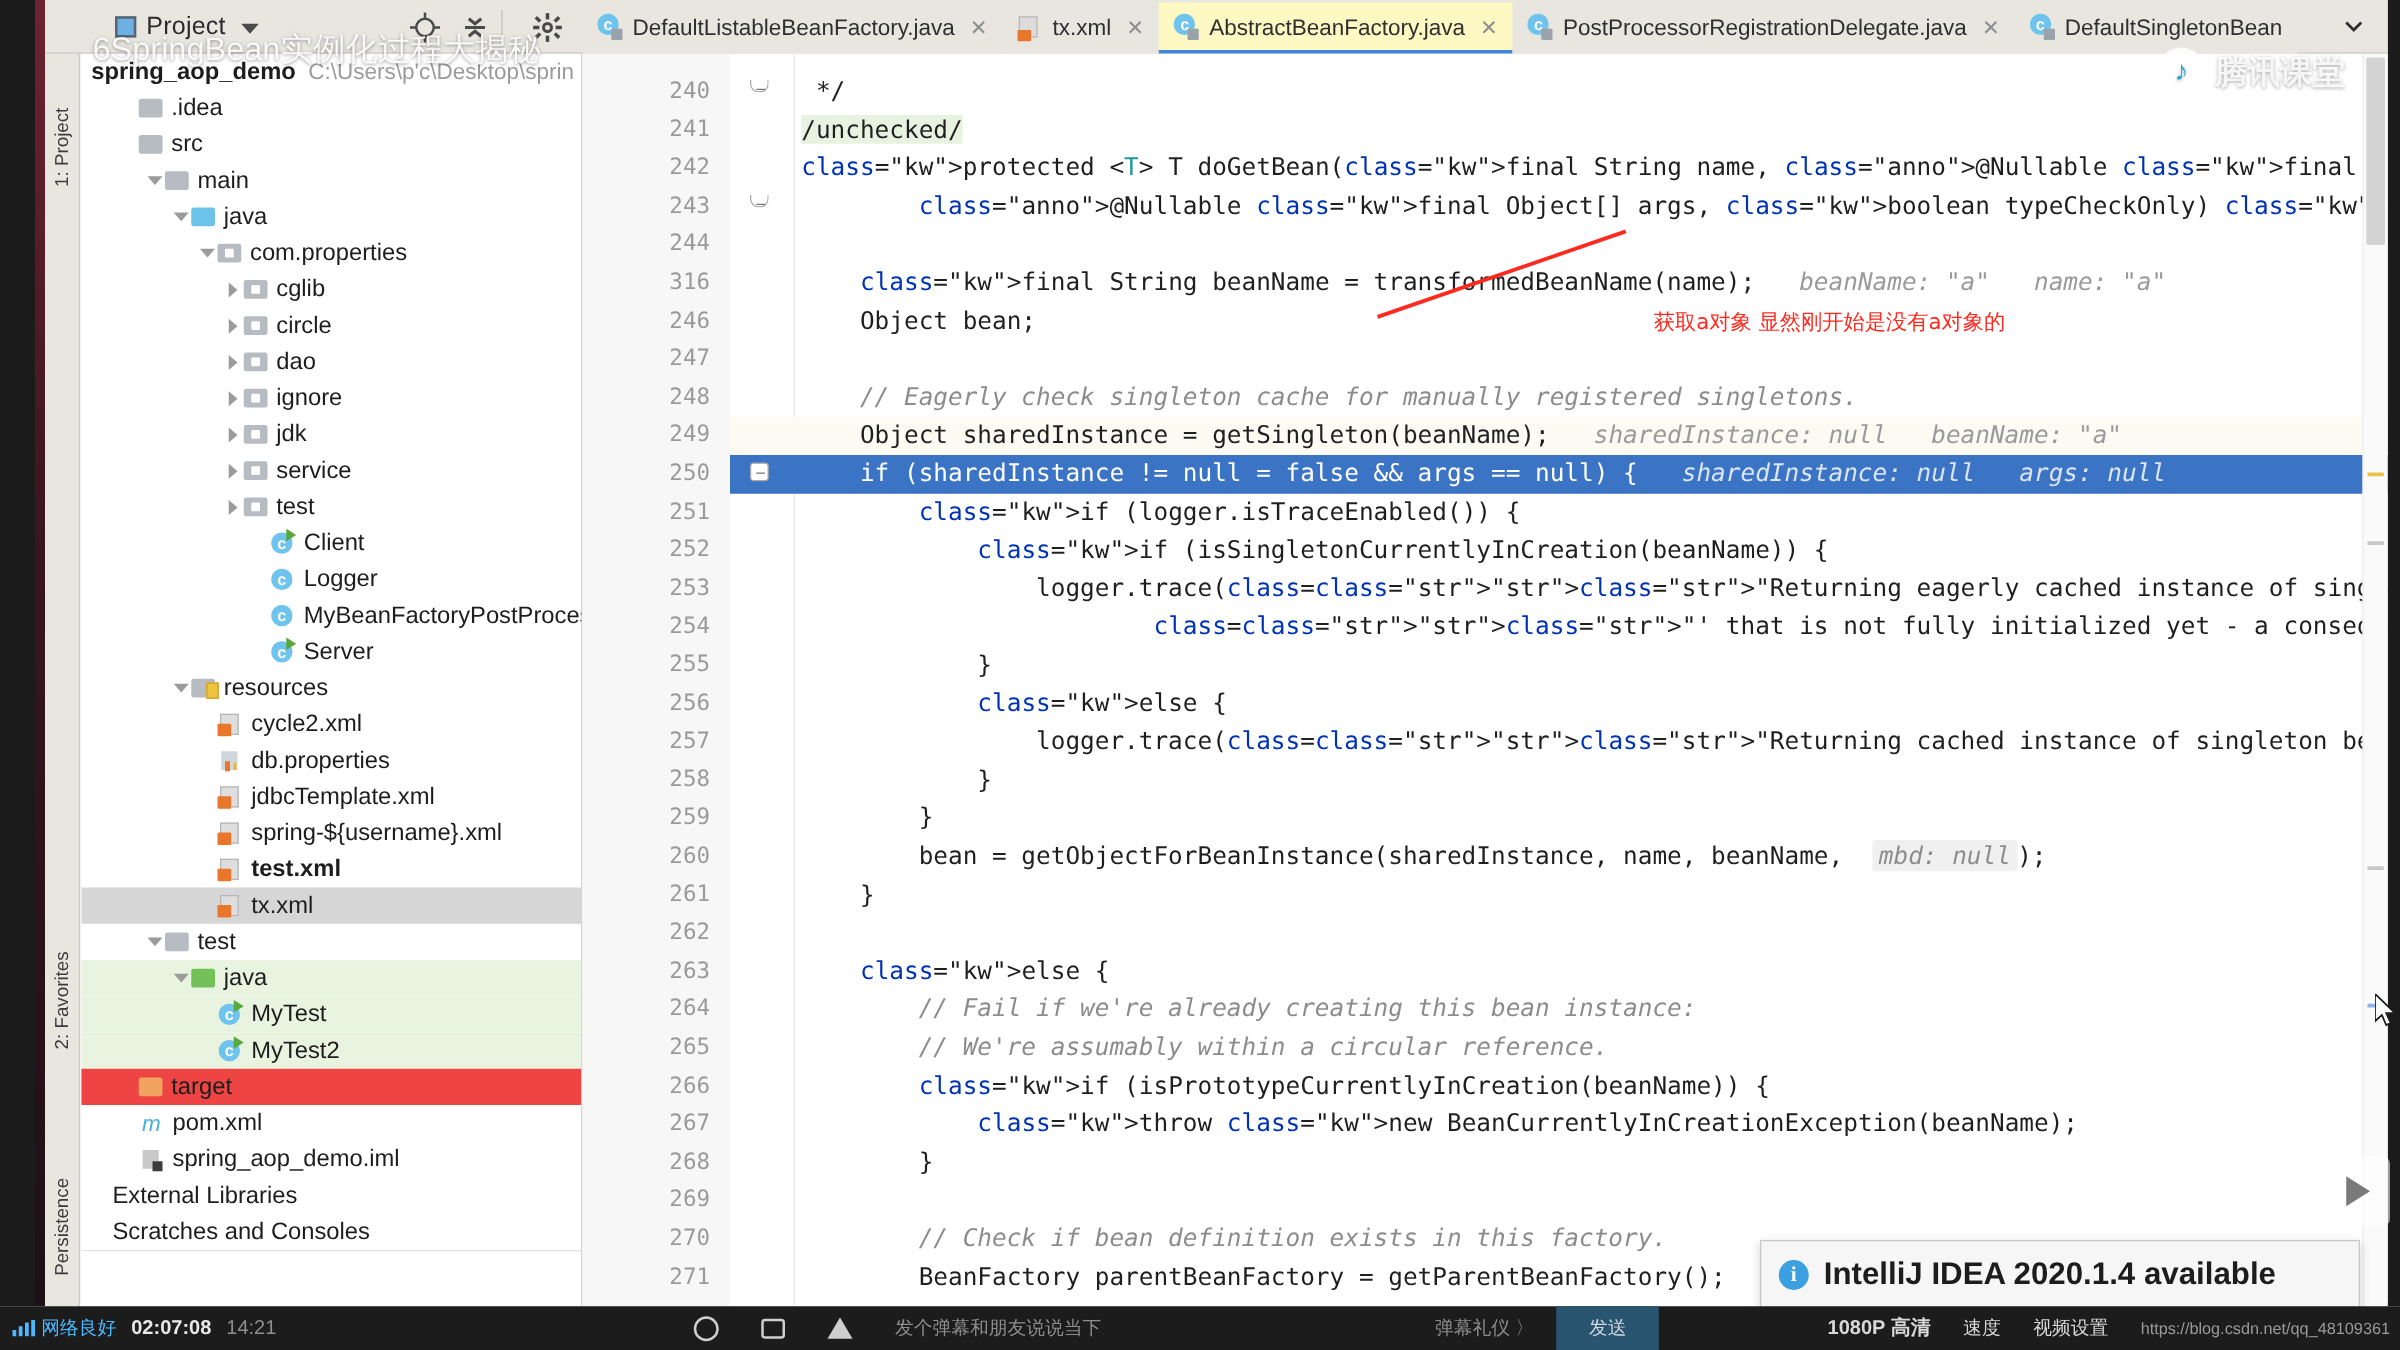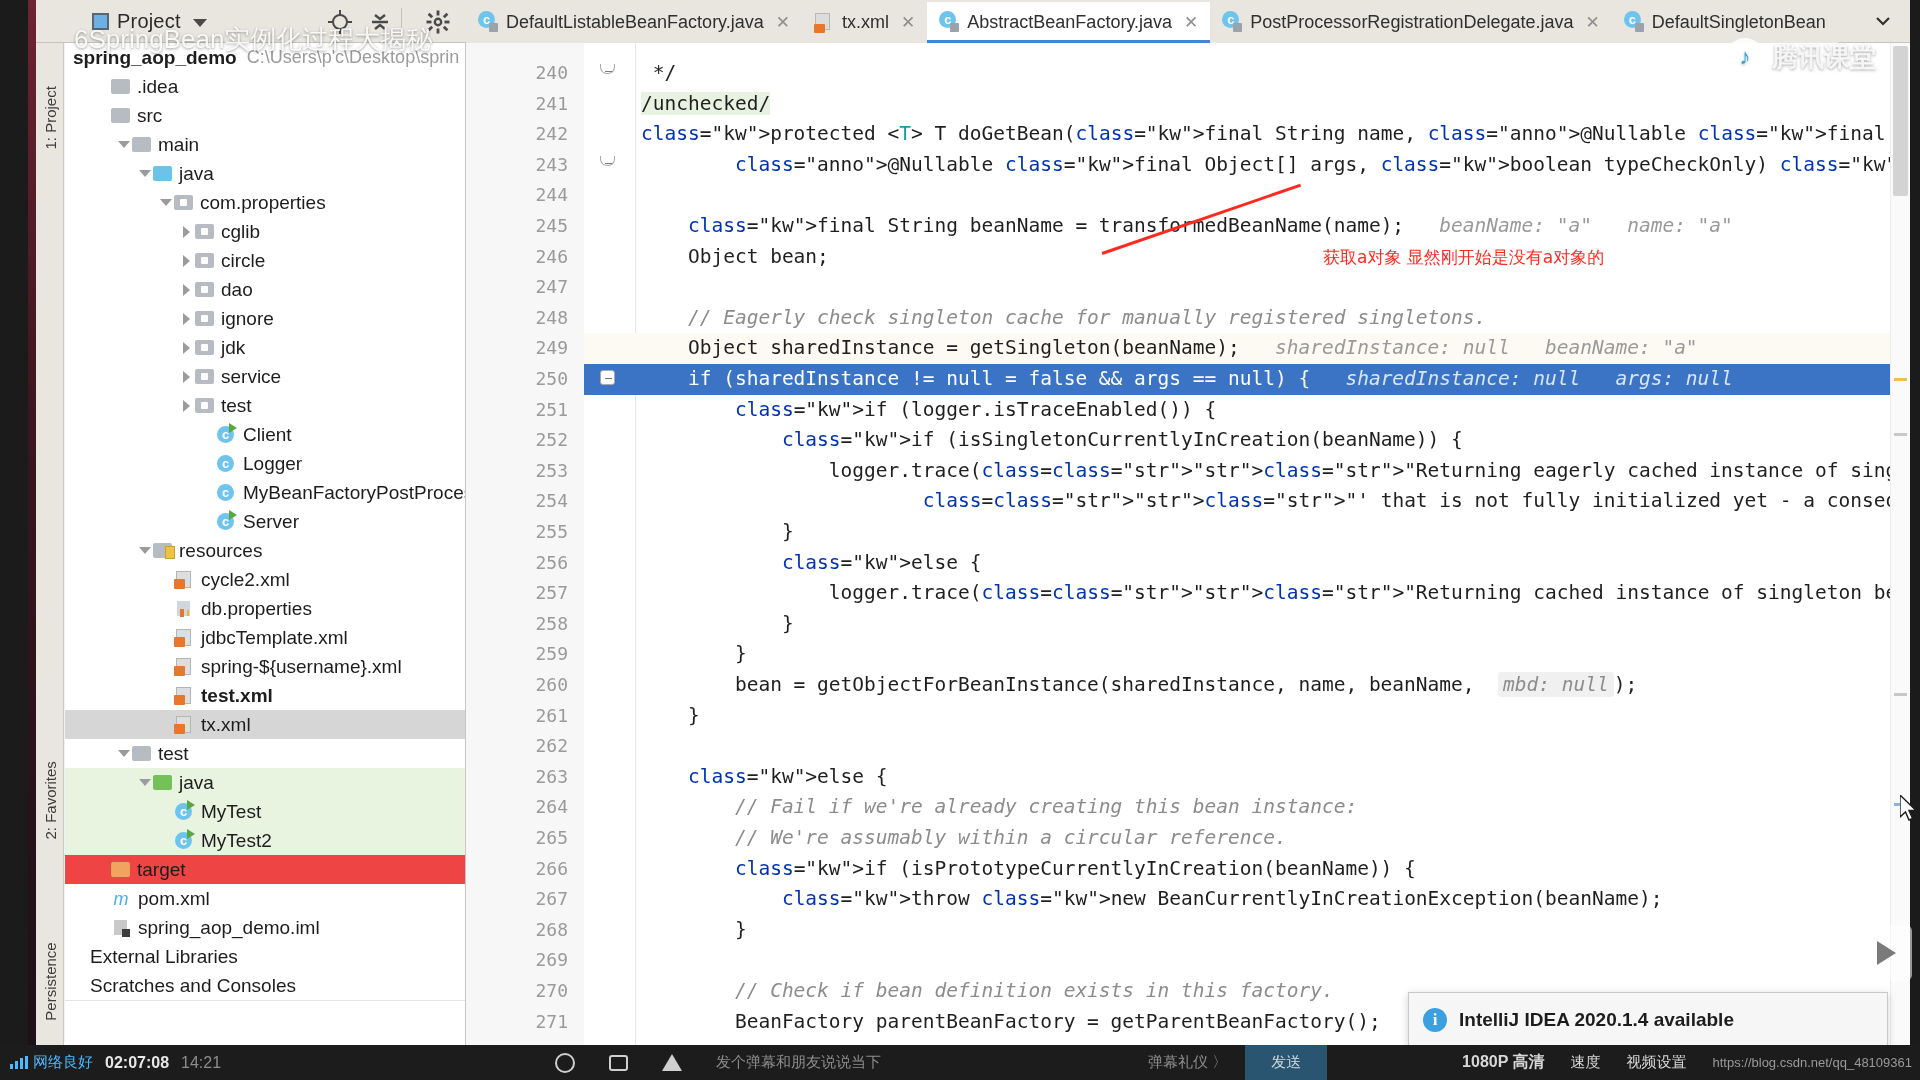--- a/index.html
+++ b/index.html
@@ -30,21 +30,21 @@
 
   .tb-ic{ position:absolute; top:8px; width:28px; height:28px; display:flex; align-items:center; justify-content:center;}
   .tb-ic svg{ display:block; }
 
   .tbsep{ position:absolute; top:8px; width:1px; height:26px; background:#c3c1ba; }
 
   
   .tabs{ position:absolute; left:430px; top:0; height:43px; display:flex; align-items:flex-end; }
   .tab{ height:41px; display:flex; align-items:center; gap:8px; padding:0 12px 0 12px;
      font-size:18px; color:#2f2f2f; position:relative; background:#e8e6df; }
-  .tab.active{ background:#ffffff; }
+  .tab.active{ background:#fef9c3; }
   .tab.active:after{ content:""; position:absolute; left:0; right:0; bottom:0; height:3px; background:#4286d6; }
   .tab .x{ color:#8f8f8f; font-size:17px; margin-left:4px; }
   .tabchev{ position:absolute; right:16px; top:10px; }
 
   .ico-java, .ico-xml, .ico-class{ width:20px; height:20px; position:relative; flex:0 0 auto;}
   .ico-java:before{ content:"c"; position:absolute; left:0; top:-2px; width:17px; height:17px; border-radius:50%;
      background:#6ec4ec; color:#fff; font-size:13px; text-align:center; line-height:17px; font-weight:bold;}
   .ico-java:after{ content:""; position:absolute; right:0; bottom:1px; width:9px; height:9px; background:#9aa3ab; border-radius:1px;}
   .ico-xml:before{ content:""; position:absolute; left:1px; top:0px; width:13px;height:15px;background:#dcdcdc;
      border:1px solid #b8b8b8; }
@@ -130,21 +130,21 @@
 
   
   .redtxt{ position:absolute; font-size:17px; color:#ff2a1f; font-family:"DejaVu Sans", sans-serif; white-space:nowrap;}
   .redline{ position:absolute; background:#ff2a1f; height:2.5px; transform-origin:left center; }
 
   
   .notif{ position:absolute; left:1372px; top:992px; width:480px; height:55px; background:#f6f6f6;
      border:1px solid #c7c7c7; box-shadow:0 2px 8px rgba(0,0,0,.18); display:flex; align-items:center; gap:12px; padding:0 14px;}
   .i-icon{ width:24px;height:24px;border-radius:50%;background:#3b9fe0;color:#fff;font-size:17px;font-weight:bold;
      text-align:center;line-height:24px; font-family:"Liberation Serif", serif;}
-  .notif-t{ font-size:19px; font-weight:bold; color:#1d1d1d;}
+  .notif-t{ font-size:25px; font-weight:bold; color:#1d1d1d;}
 
   
   .playbtn{ position:absolute; left:1820px; top:925px; width:56px; height:56px; border-radius:6px;
      background:rgba(255,255,255,.55); display:flex;align-items:center;justify-content:center;}
   .playbtn i{ width:0;height:0;border-top:12px solid transparent;border-bottom:12px solid transparent;
      border-left:19px solid #7a7a7a; margin-left:4px;}
 
   
   .wm{ position:absolute; left:1690px; top:38px; font-size:26px; color:rgba(255,255,255,.85); font-weight:bold;
      text-shadow:0 1px 3px rgba(0,0,0,.35); display:flex; align-items:center; gap:8px;}
@@ -497,21 +497,21 @@
             <div class="fmark end">
               <div class="mb" style="position:relative"></div>
             </div>
             <div class="code">        <span <span="" class="kw">class</span>="anno"&gt;@Nullable <span <span="" class="kw">class</span>="kw"&gt;final Object[] args, <span <span="" class="kw">class</span>="kw"&gt;boolean typeCheckOnly) <span <span="" class="kw">class</span>="kw"&gt;throws BeansException {   </div>
           </div>
           <div class="ln" style="position: absolute; left: 0px; right: 0px; top: 137.4px;">
             <div class="lnum">244</div>
             <div class="code"></div>
           </div>
           <div class="ln" style="position: absolute; left: 0px; right: 0px; top: 168px;">
-            <div class="lnum">245</div>
+            <div class="lnum">316</div>
             <div class="code">    <span <span="" class="kw">class</span>="kw"&gt;final String beanName = transformedBeanName(name);   <span class="hint">beanName: "a"   name: "a"</span></div>
           </div>
           <div class="ln" style="position: absolute; left: 0px; right: 0px; top: 198.6px;">
             <div class="lnum">246</div>
             <div class="code">    Object bean;</div>
           </div>
           <div class="ln" style="position: absolute; left: 0px; right: 0px; top: 229.2px;">
             <div class="lnum">247</div>
             <div class="code"></div>
           </div>

